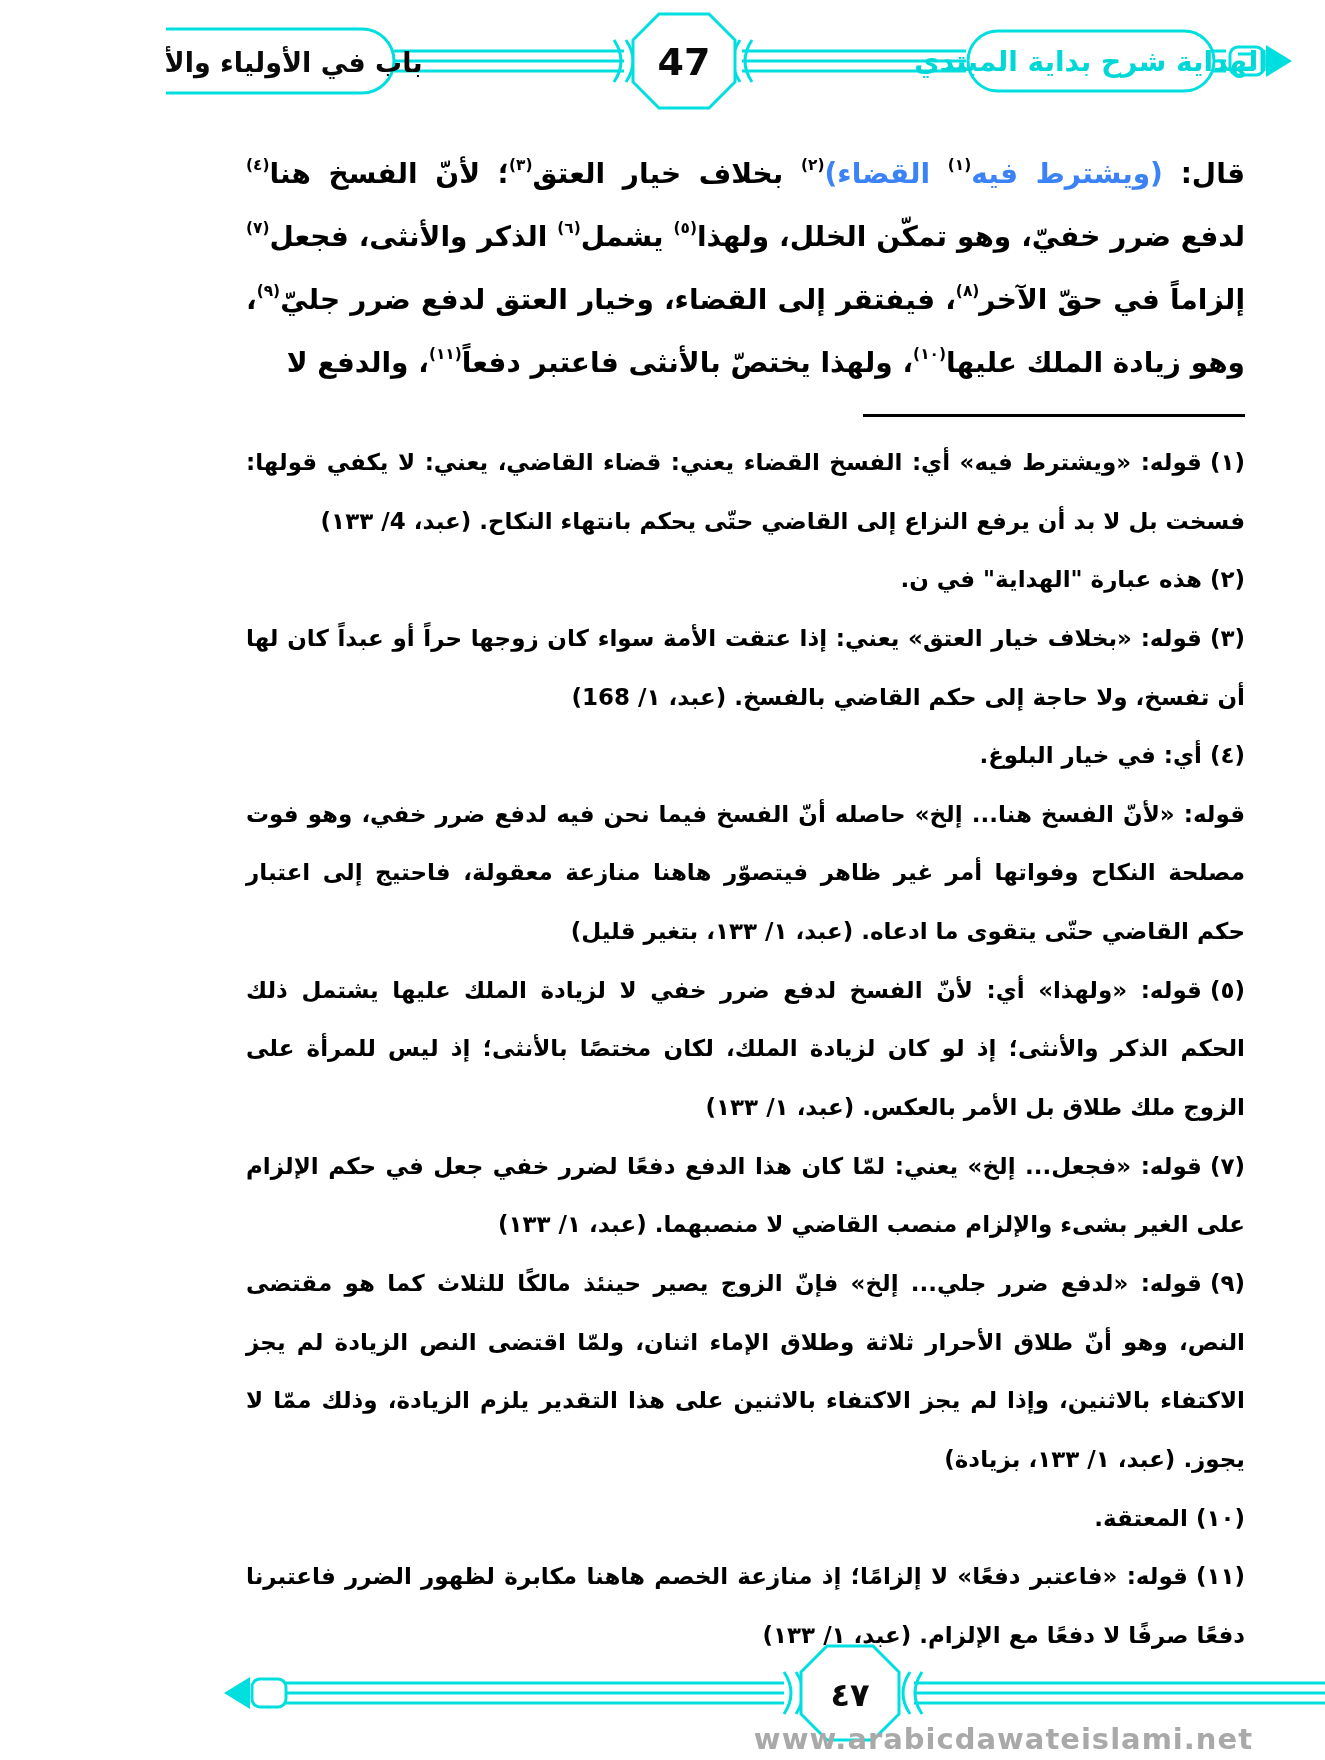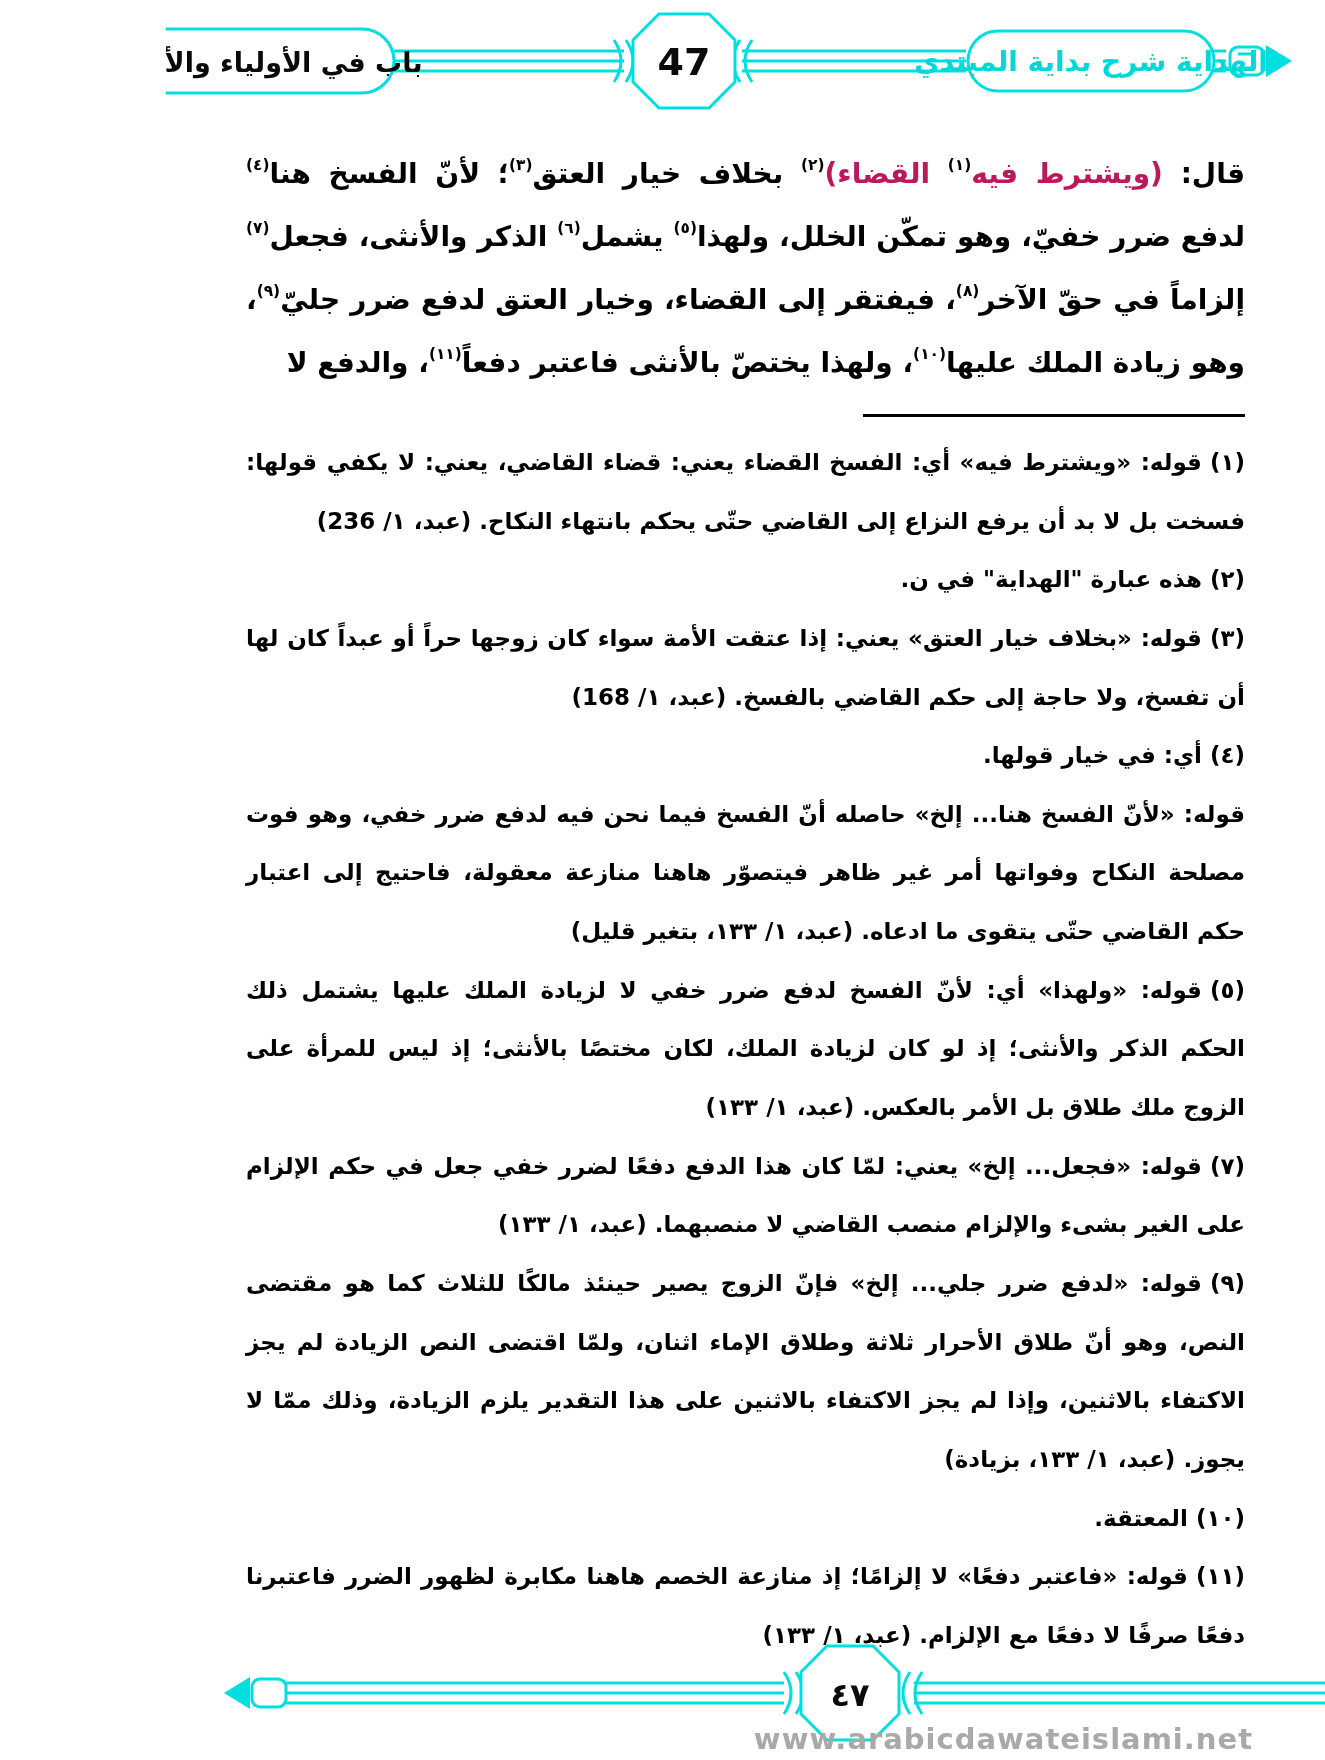--- a/index.html
+++ b/index.html
@@ -23,21 +23,21 @@
   
   .main-text {
     margin-top:20px;
     direction:rtl;
     text-align:justify;
     font-size:28px;
     font-weight:700;
     line-height:2.25;
     color:#000;
   }
-  .main-text .hl { color:#be185d; }
+  .main-text .hl { color:#3b82f6; }
   .main-text sup, .footnote sup {
     font-size:.55em; line-height:0; position:relative; top:-.2em;
   }
 
   
   .fn-separator {
     width:382px; height:3px; background:#000;
     margin:20px 0 16px auto;   
     margin-right:0; margin-left:auto;
   }
@@ -124,27 +124,27 @@
     </g>
   </svg>
 
   <main>
 
     <p class="main-text"><span>قال: </span><span class="hl">(ويشترط فيه</span><sup>(١)</sup><span class="hl"> القضاء)</span><sup>(٢)</sup><span> بخلاف خيار العتق</span><sup>(٣)</sup><span>؛ لأنّ الفسخ هنا</span><sup>(٤)</sup><span> لدفع ضرر خفيّ، وهو تمكّن الخلل، ولهذا</span><sup>(٥)</sup><span> يشمل</span><sup>(٦)</sup><span> الذكر والأنثى، فجعل</span><sup>(٧)</sup><span> إلزاماً في حقّ الآخر</span><sup>(٨)</sup><span>، فيفتقر إلى القضاء، وخيار العتق لدفع ضرر جليّ</span><sup>(٩)</sup><span>، وهو زيادة الملك عليها</span><sup>(١٠)</sup><span>، ولهذا يختصّ بالأنثى فاعتبر دفعاً</span><sup>(١١)</sup><span>، والدفع لا</span></p>
 
     <div class="fn-separator"></div>
 
     <section class="footnotes">
-  <p class="footnote"><span class="fn-marker">(١)</span><span>قوله: «ويشترط فيه» أي: الفسخ القضاء يعني: قضاء القاضي، يعني: لا يكفي قولها: فسخت بل لا بد أن يرفع النزاع إلى القاضي حتّى يحكم بانتهاء النكاح. (عبد، ١/ 236)</span></p>
+  <p class="footnote"><span class="fn-marker">(١)</span><span>قوله: «ويشترط فيه» أي: الفسخ القضاء يعني: قضاء القاضي، يعني: لا يكفي قولها: فسخت بل لا بد أن يرفع النزاع إلى القاضي حتّى يحكم بانتهاء النكاح. (عبد، 4/ ١٣٣)</span></p>
 
   <p class="footnote"><span class="fn-marker">(٢)</span><span>هذه عبارة "الهداية" في ن.</span></p>
 
   <p class="footnote"><span class="fn-marker">(٣)</span><span>قوله: «بخلاف خيار العتق» يعني: إذا عتقت الأمة سواء كان زوجها حراً أو عبداً كان لها أن تفسخ، ولا حاجة إلى حكم القاضي بالفسخ. (عبد، ١/ 168)</span></p>
 
-  <p class="footnote"><span class="fn-marker">(٤)</span><span>أي: في خيار قولها.</span></p>
+  <p class="footnote"><span class="fn-marker">(٤)</span><span>أي: في خيار البلوغ.</span></p>
 
   <p class="footnote"><span>قوله: «لأنّ الفسخ هنا... إلخ» حاصله أنّ الفسخ فيما نحن فيه لدفع ضرر خفي، وهو فوت مصلحة النكاح وفواتها أمر غير ظاهر فيتصوّر هاهنا منازعة معقولة، فاحتيج إلى اعتبار حكم القاضي حتّى يتقوى ما ادعاه. (عبد، ١/ ١٣٣، بتغير قليل)</span></p>
 
   <p class="footnote"><span class="fn-marker">(٥)</span><span>قوله: «ولهذا» أي: لأنّ الفسخ لدفع ضرر خفي لا لزيادة الملك عليها يشتمل ذلك الحكم الذكر والأنثى؛ إذ لو كان لزيادة الملك، لكان مختصًا بالأنثى؛ إذ ليس للمرأة على الزوج ملك طلاق بل الأمر بالعكس. (عبد، ١/ ١٣٣)</span></p>
 
 
   <p class="footnote"><span class="fn-marker">(٧)</span><span>قوله: «فجعل... إلخ» يعني: لمّا كان هذا الدفع دفعًا لضرر خفي جعل في حكم الإلزام على الغير بشىء والإلزام منصب القاضي لا منصبهما. (عبد، ١/ ١٣٣)</span></p>
 
 
   <p class="footnote"><span class="fn-marker">(٩)</span><span>قوله: «لدفع ضرر جلي... إلخ» فإنّ الزوج يصير حينئذ مالكًا للثلاث كما هو مقتضى النص، وهو أنّ طلاق الأحرار ثلاثة وطلاق الإماء اثنان، ولمّا اقتضى النص الزيادة لم يجز الاكتفاء بالاثنين، وإذا لم يجز الاكتفاء بالاثنين على هذا التقدير يلزم الزيادة، وذلك ممّا لا يجوز. (عبد، ١/ ١٣٣، بزيادة)</span></p>

